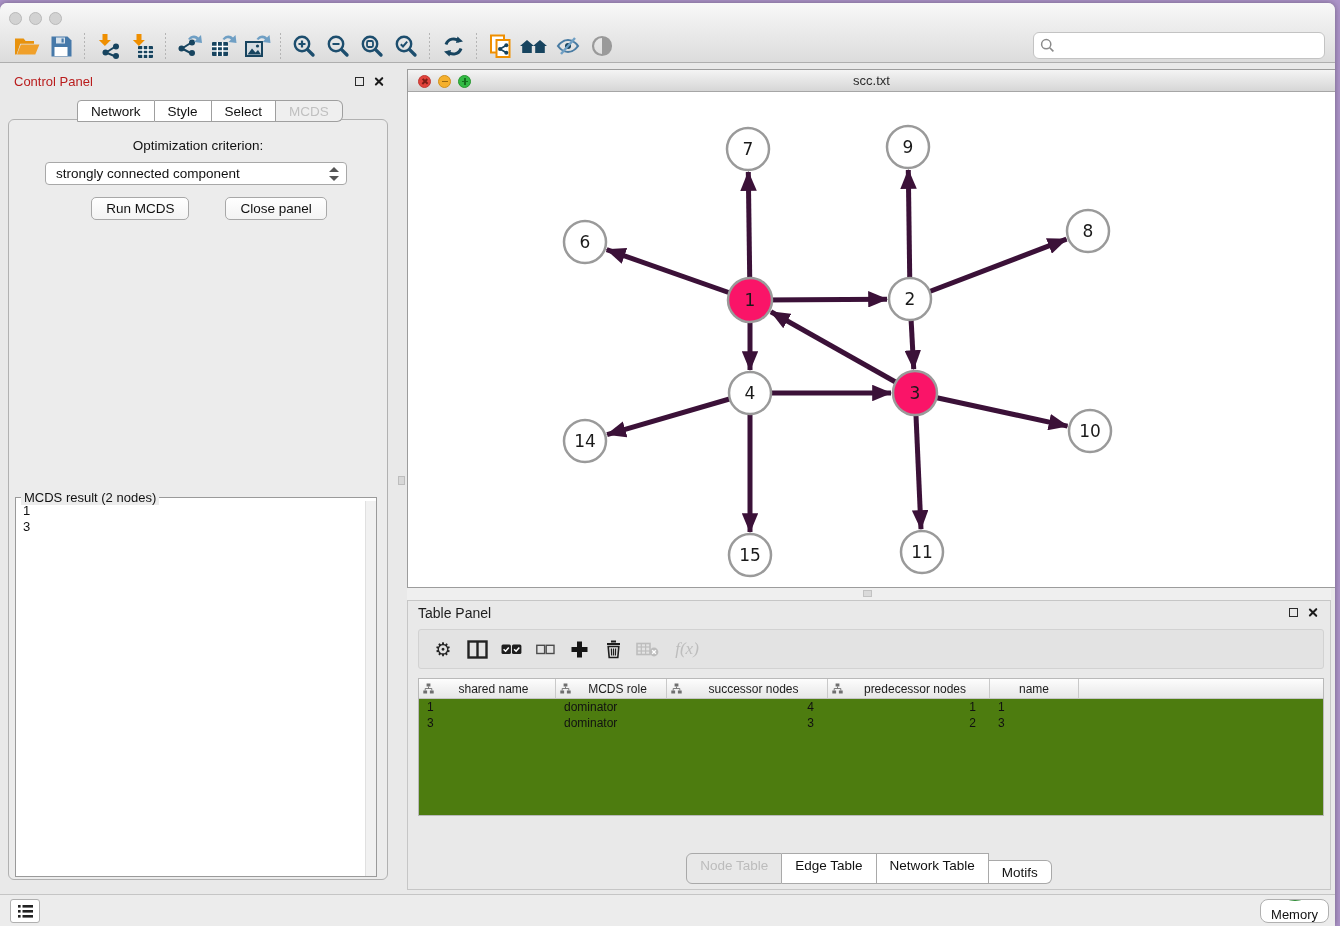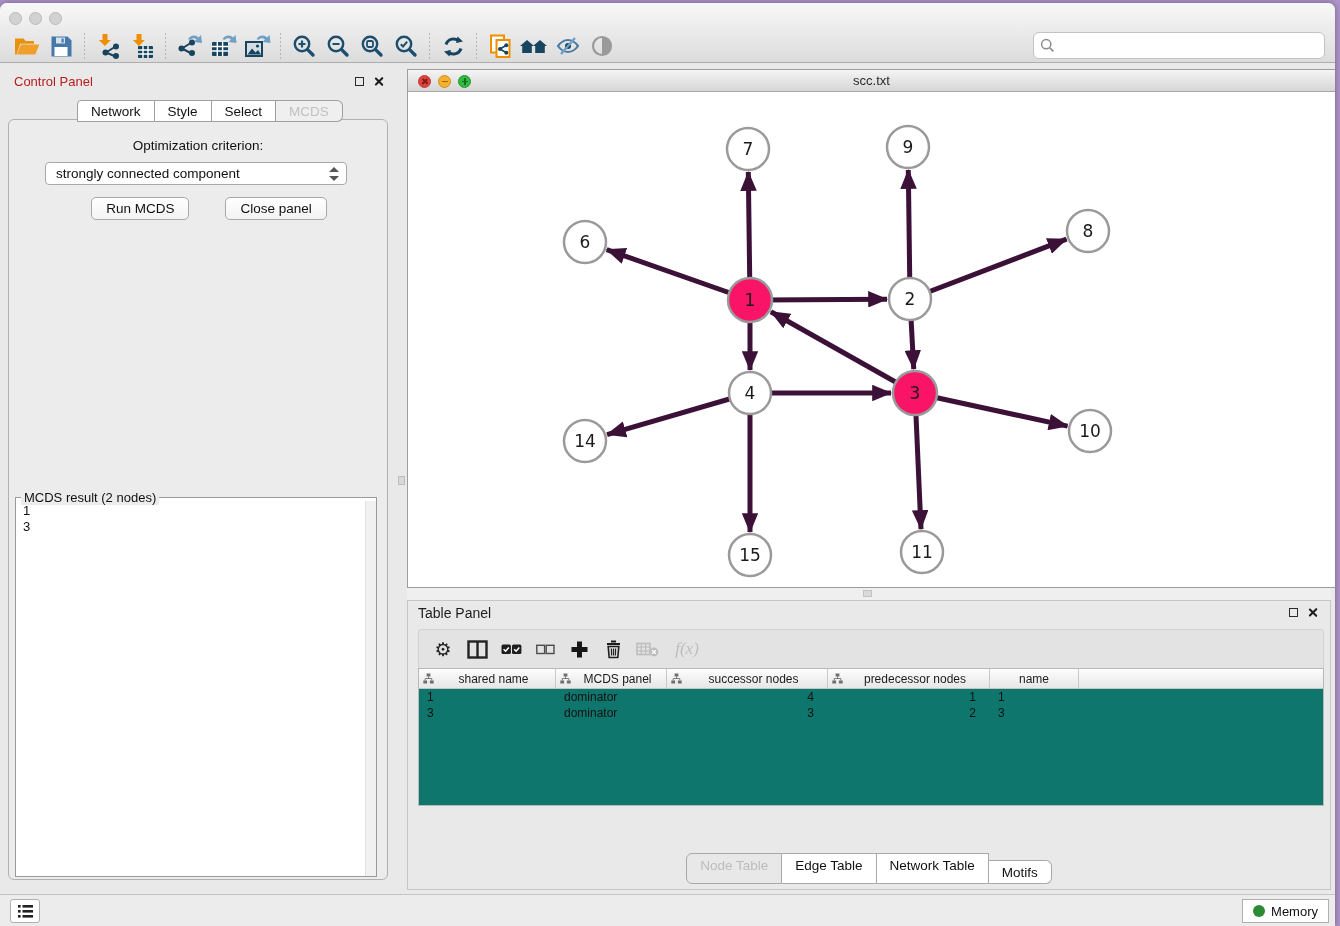--- a/index.html
+++ b/index.html
@@ -104,22 +104,22 @@
   .table-panel { position:absolute; left:407px; top:597px; right:4px; bottom:36px;
     background:#e9e9e9; border:1px solid #c6c6c6; }
   .tp-header { position:absolute; top:4px; left:10px; font-size:14px; color:#1d1d1d; }
   .tp-toolbar { position:absolute; left:10px; right:6px; top:28px; height:40px;
     background:#e3e3e3; border:1px solid #d2d2d2; border-radius:3px;
     display:flex; align-items:center; padding-left:10px; gap:6px; }
   .tpt-btn { width:28px; height:28px; display:flex; align-items:center; justify-content:center; }
   .gear-glyph { font-size:19px; color:#232323; line-height:1; }
   .fx-label { font-family:"Liberation Serif", serif; font-style:italic; font-size:17px; color:#bdbdbd; }
 
-  .tbl { position:absolute; left:10px; right:6px; top:67px; height:138px;
-    background:#0f766e; border:1px solid #b9b9b9; overflow:hidden; }
+  .tbl { position:absolute; left:10px; right:6px; top:77px; height:138px;
+    background:#4d7c0f; border:1px solid #b9b9b9; overflow:hidden; }
   .tbl-head { display:flex; height:20px; background:linear-gradient(#fdfdfd,#e7e7e7);
     border-bottom:1px solid #c4c4c4; }
   .th { display:flex; align-items:center; border-right:1px solid #c9c9c9;
     font-size:12px; color:#1c1c1c; padding:0 4px; position:relative; }
   .th span { flex:1; text-align:center; }
   .th svg { flex:0 0 auto; margin-right:2px; }
   .c0 { width:137px; } .c1 { width:111px; } .c2 { width:161px; } .c3 { width:162px; } .c4 { width:89px; }
   .cf { flex:1; border-right:none !important; }
   .th.cf { background:transparent; border-right:none; }
   .tr { display:flex; height:16px; }
@@ -132,22 +132,22 @@
   .tp-tab:first-child { border-left:1px solid #a9a9a9; border-radius:6px 0 0 6px; }
   .tp-tab:last-child { border-radius:0 6px 6px 0;margin-top:7px; }
   .tp-tab.active { color:#bcbcbc; background:#e8e8e8; }
 
   
   .statusbar { position:absolute; left:0; right:0; bottom:0; height:32px; background:#ececec;
     border-top:1px solid #c5c5c5; }
   .list-btn { position:absolute; left:10px; top:4px; width:30px; height:24px; background:#fff;
     border:1px solid #b0b0b0; border-radius:3px; display:flex; align-items:center; justify-content:center; }
   .memory-btn { position:absolute; right:6px; top:4px; height:24px; background:#fff;
-    border:1px solid #b0b0b0; border-radius:0; display:flex; align-items:center; gap:6px;
-    padding:0 10px; font-size:13px; color:#111; }
+    border:1px solid #b0b0b0; border-radius:8px; display:flex; align-items:center; gap:6px;
+    padding:0 10px; font-size:13px; color:#111;flex-direction:column; }
   .mem-dot { width:12px; height:12px; border-radius:50%; background:#2e8b35; }
 </style>
 </head>
 <body>
 
 <div class="app-window">
 
   <div class="chrome">
     <div class="traffic">
       <span class="tl inactive"></span>
@@ -513,21 +513,21 @@
           <svg width="11" height="11" viewBox="0 0 11 11">
               <g fill="#6f6f6f">
                 <rect x="3.6" y="0.5" width="3.8" height="3"></rect>
                 <rect x="0.3" y="7.5" width="3.8" height="3"></rect>
                 <rect x="6.9" y="7.5" width="3.8" height="3"></rect>
               </g>
               <g stroke="#6f6f6f" stroke-width="0.9" fill="none">
                 <path d="M5.5 3.5v2M2.2 7.5V5.5h6.6v2"></path>
               </g>
             </svg>
-          <span>MCDS panel</span>
+          <span>MCDS role</span>
         </div>
         <div class="th c2">
           <svg width="11" height="11" viewBox="0 0 11 11">
               <g fill="#6f6f6f">
                 <rect x="3.6" y="0.5" width="3.8" height="3"></rect>
                 <rect x="0.3" y="7.5" width="3.8" height="3"></rect>
                 <rect x="6.9" y="7.5" width="3.8" height="3"></rect>
               </g>
               <g stroke="#6f6f6f" stroke-width="0.9" fill="none">
                 <path d="M5.5 3.5v2M2.2 7.5V5.5h6.6v2"></path>

